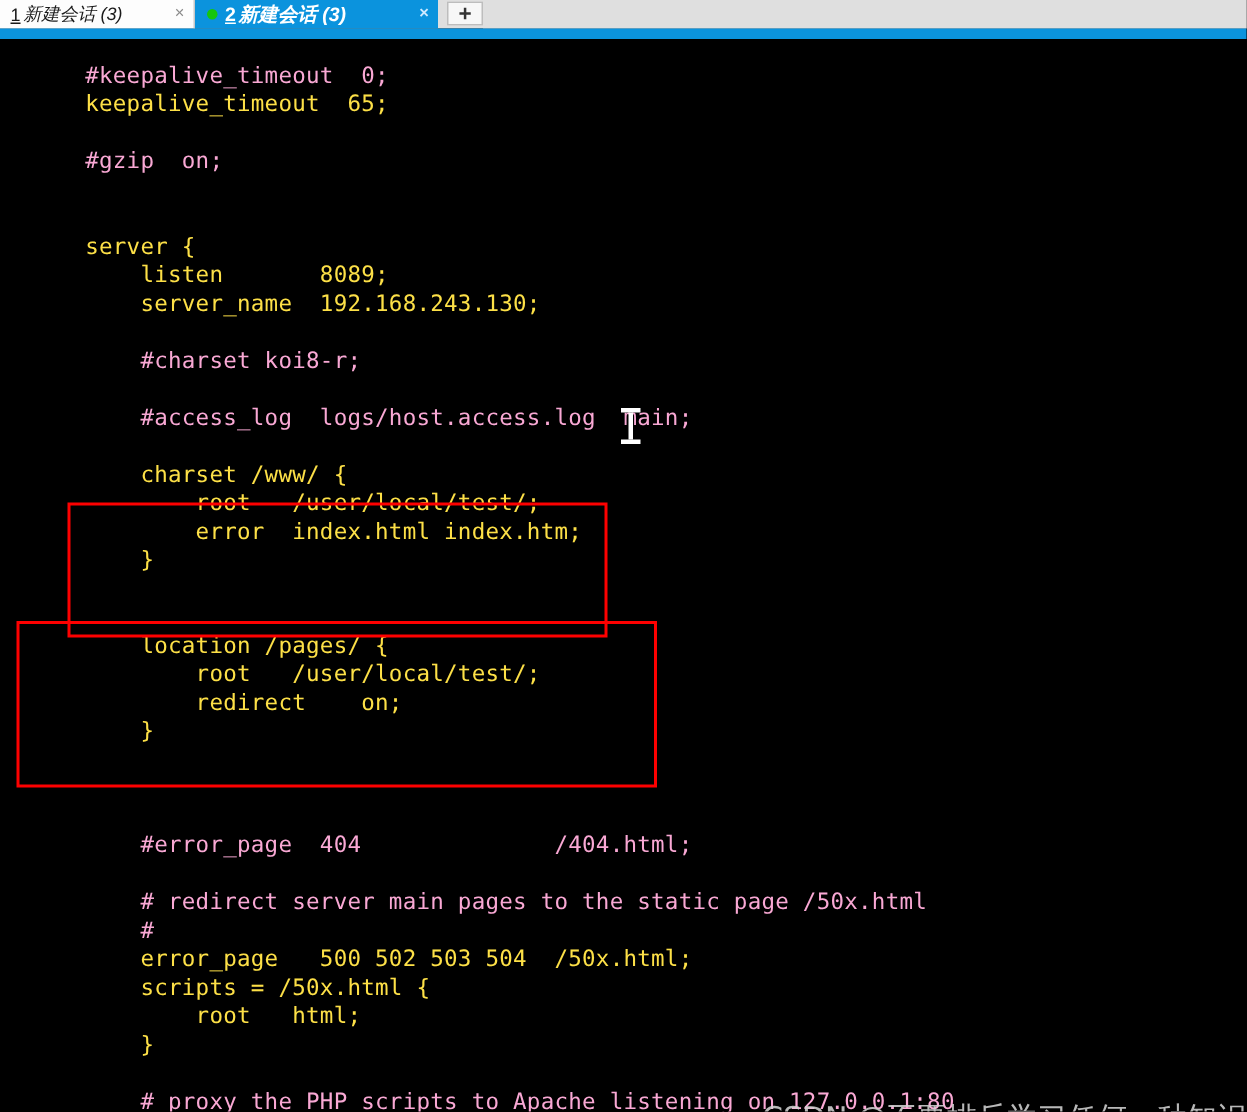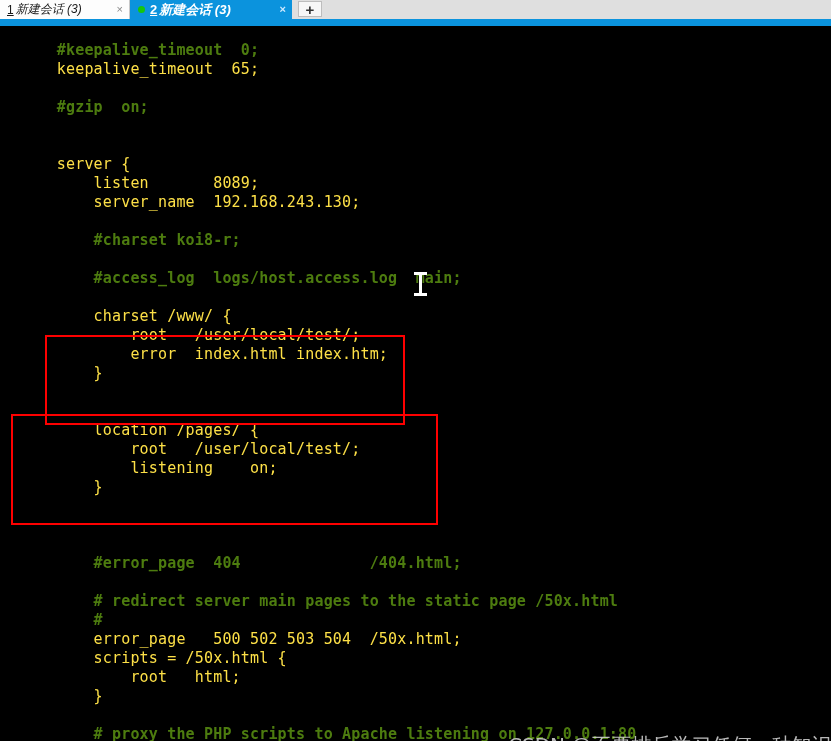--- a/index.html
+++ b/index.html
@@ -109,21 +109,21 @@
     position: absolute;
     left: 20px;
     top: 0px;
     font-family: "DejaVu Sans Mono", monospace;
     font-size: 15px;
     line-height: 19px;
     white-space: pre;
     letter-spacing: 0.17px;
     color: #e8e8e8;
   }
-  .cmt { color: #4d7c0f; font-weight: bold; }
+  .cmt { color: #f9a8d4; }
   .plain { color: #fde047; }
 
   
   .annot {
     position: absolute;
     border: 2px solid #fe0000;
     box-sizing: border-box;
     pointer-events: none;
   }
   #annot-www   { left: 45px; top: 309px; width: 360px; height: 90px; }
@@ -194,21 +194,21 @@
 <span class="cmt">        #access_log  logs/host.access.log  main;</span>
 <span class="plain"></span>
 <span class="plain">        charset /www/ {</span>
 <span class="plain">            root   /user/local/test/;</span>
 <span class="plain">            error  index.html index.htm;</span>
 <span class="plain">        }</span>
 <span class="plain"></span>
 <span class="plain"></span>
 <span class="plain">        location /pages/ {</span>
 <span class="plain">            root   /user/local/test/;</span>
-<span class="plain">            listening    on;</span>
+<span class="plain">            redirect    on;</span>
 <span class="plain">        }</span>
 <span class="plain"></span>
 <span class="plain"></span>
 <span class="plain"></span>
 <span class="cmt">        #error_page  404              /404.html;</span>
 <span class="plain"></span>
 <span class="cmt">        # redirect server main pages to the static page /50x.html</span>
 <span class="cmt">        #</span>
 <span class="plain">        error_page   500 502 503 504  /50x.html;</span>
 <span class="plain">        scripts = /50x.html {</span>

